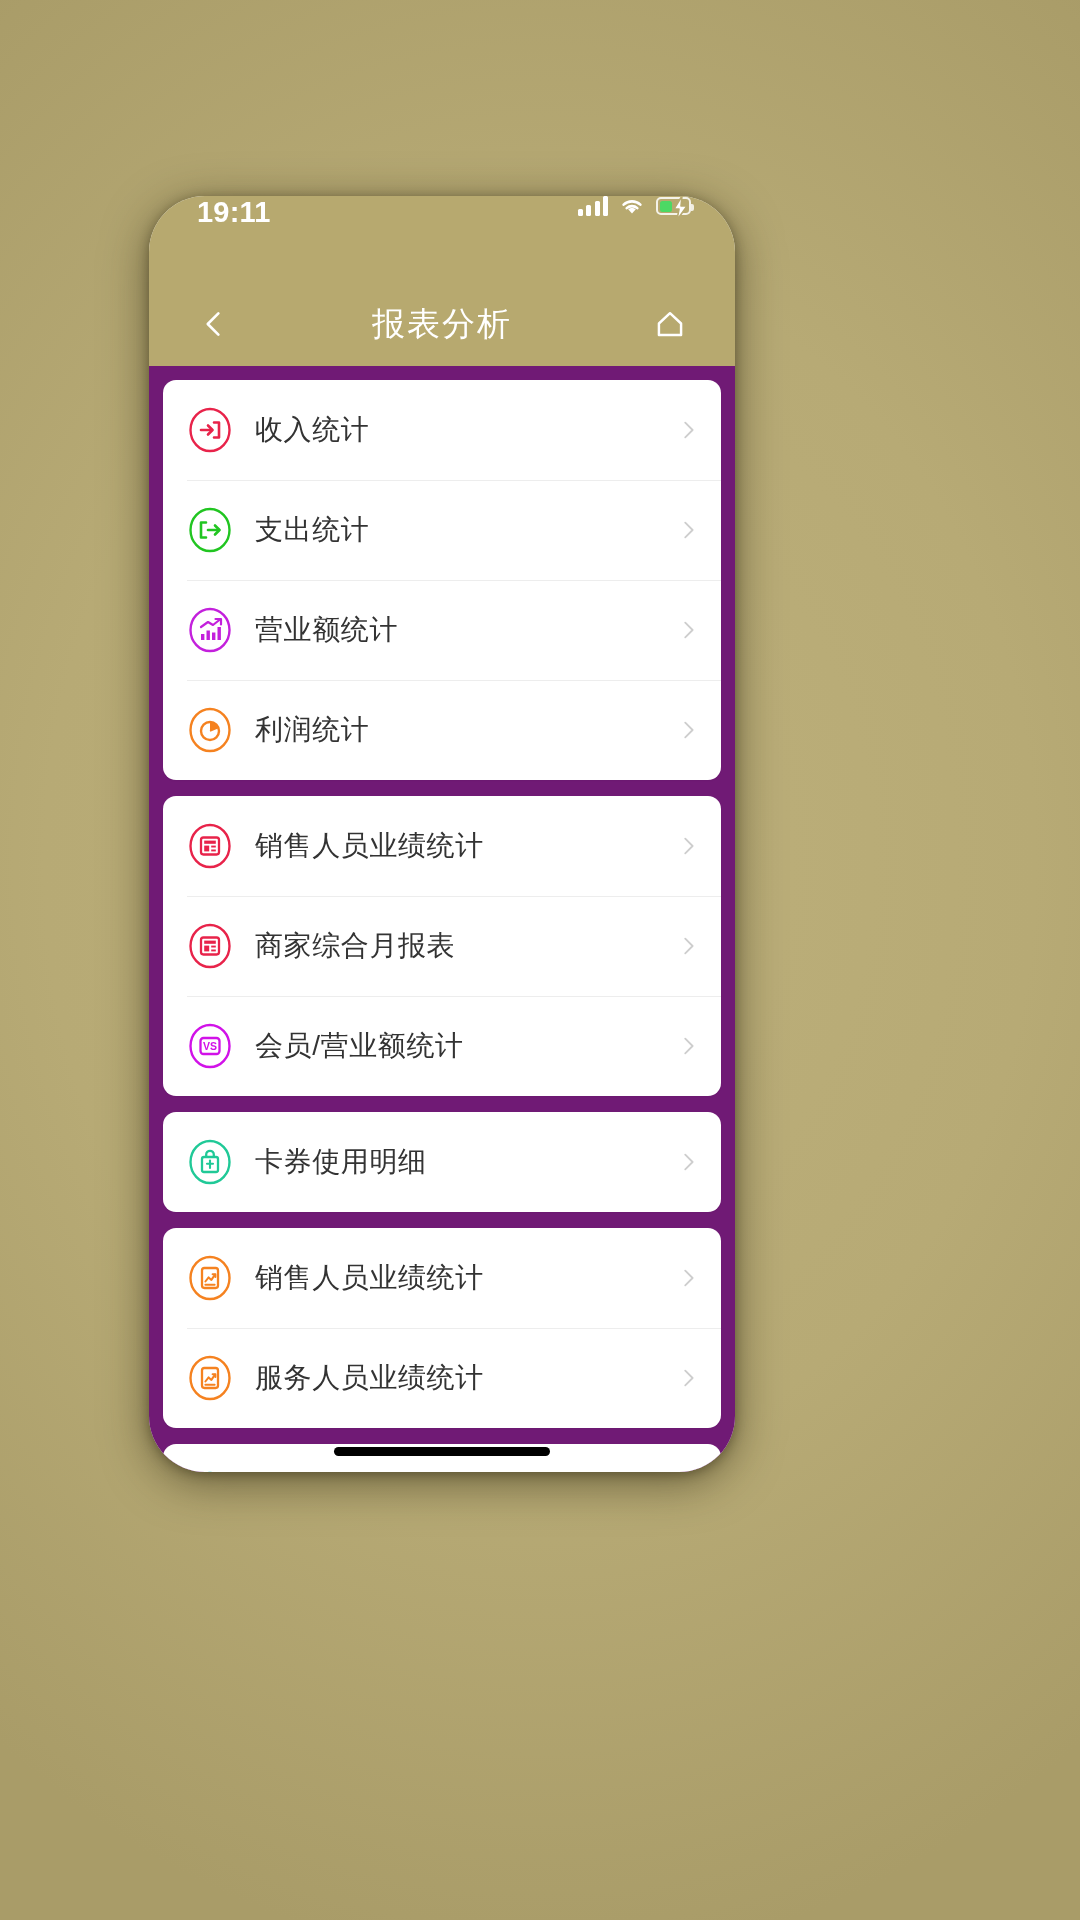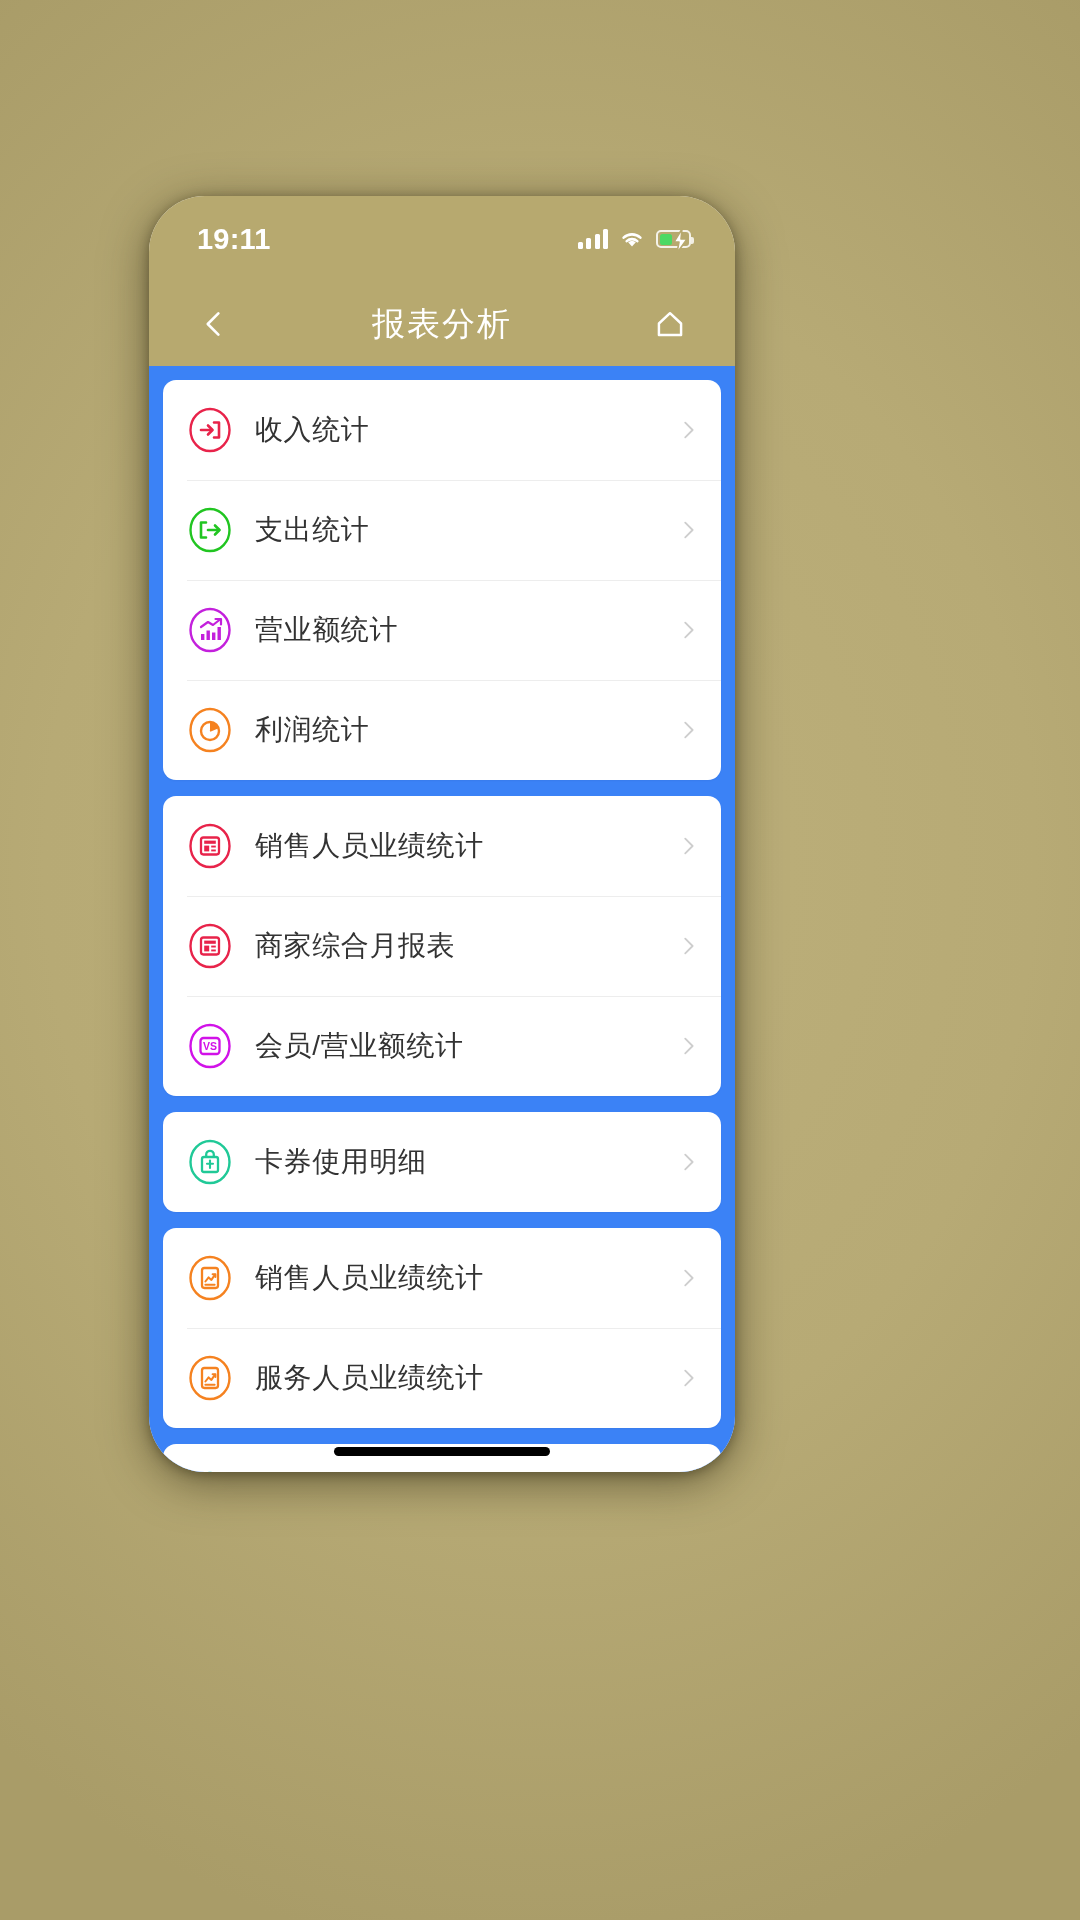--- a/index.html
+++ b/index.html
@@ -29,21 +29,21 @@
       0 10px 46px rgba(40,34,12,.55),
       0 2px 12px rgba(40,34,12,.40);
     overflow:hidden;
   }
 
   
   .statusbar {
     position:relative;
     height:86px;
     background:#b7a96f;
-    display:flex; align-items:center;
+    display:flex; align-items:flex-start;
     justify-content:space-between;
     padding:0 44px 0 48px;
   }
   .clock {
     color:#fff; font-size:29px; font-weight:bold;
     letter-spacing:.2px;
   }
   .status-icons { display:flex; align-items:center; gap:11px; }
 
   .signal { display:flex; align-items:flex-end; gap:3.5px; height:20px; }
@@ -85,21 +85,21 @@
   }
   .nav-btn {
     width:54px; height:54px; display:flex; align-items:center;
     justify-content:center; position:relative; z-index:2;
     cursor:pointer;
   }
   .nav-btn.right { margin-left:auto; }
 
   
   .content {
-    height:1106px; background:#3b82f6;
+    height:1106px; background:#701a75;
     overflow:hidden; padding:14px 0 0 0;
     position:relative;
   }
   .card {
     background:#fff;
     border-radius:13px;
     margin:0 14px 16px 14px;
     box-shadow:0 1px 2px rgba(0,0,0,.045);
     overflow:hidden;
   }

